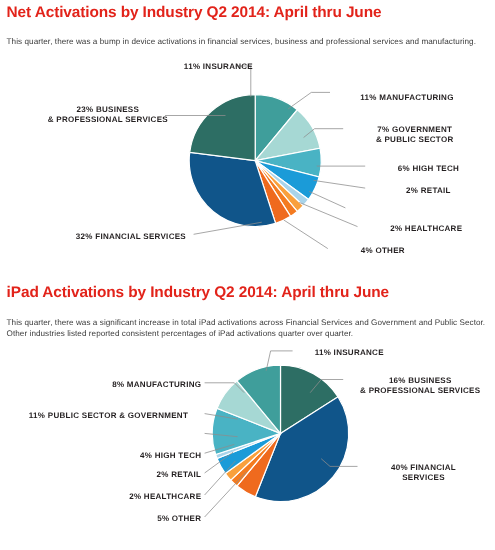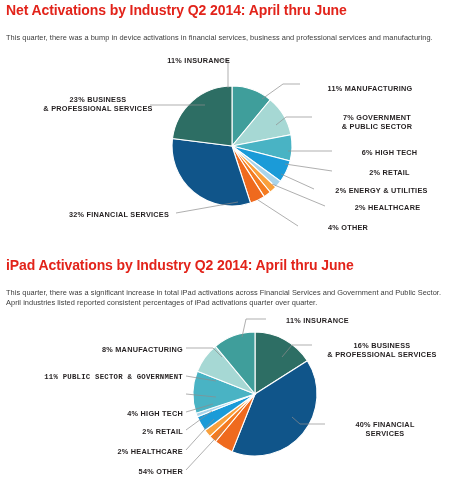--- a/index.html
+++ b/index.html
@@ -79,32 +79,31 @@
         <path d="M 150 61.0 L 205 61.0" fill="none" stroke="#8c8c8c" stroke-width="0.7"></path>
         <path d="M 176 169.0 L 238 158.0" fill="none" stroke="#8c8c8c" stroke-width="0.7"></path>
       </g>
     </svg>
 <div class="lbl r" style="left: 140px; top: 12px; width: 90px;">11% INSURANCE</div>
     <div class="lbl l" style="left: 305px; top: 40px; width: 130px;">11% MANUFACTURING</div>
     <div class="lbl l" style="left: 317px; top: 69px; width: 120px;">7% GOVERNMENT
 &amp; PUBLIC SECTOR</div>
     <div class="lbl l" style="left: 337px; top: 104px; width: 105px;">6% HIGH TECH</div>
     <div class="lbl l" style="left: 337px; top: 124px; width: 105px;">2% RETAIL</div>
-    <div class="lbl l" style="left: 319px; top: 142px; width: 125px;">2% ENERGY &amp; UTILITIES</div>
     <div class="lbl l" style="left: 330px; top: 159px; width: 115px;">2% HEALTHCARE</div>
     <div class="lbl l" style="left: 303px; top: 179px; width: 90px;">4% OTHER</div>
     <div class="lbl l" style="left: 24px; top: 51px; width: 148px;">23% BUSINESS
 &amp; PROFESSIONAL SERVICES</div>
     <div class="lbl l" style="left: 33px; top: 166px; width: 140px; padding-left: 16px;">32% FINANCIAL SERVICES</div>
   </div>
 
 <div class="section" id="sec2">
   <div class="sec-title">iPad Activations by Industry Q2 2014: April thru June</div>
   <div class="sec-desc">This quarter, there was a significant increase in total iPad activations across Financial Services and Government and Public Sector.
-April industries listed reported consistent percentages of iPad activations quarter over quarter.</div>
+Other industries listed reported consistent percentages of iPad activations quarter over quarter.</div>
 </div>
 <div class="chart-wrap" id="chart2-wrap">
   <svg id="chart2-svg" width="450" height="175" viewBox="0 0 450 175">
       <g>
         <path d="M 255 85 L 255.00 23.00 A 62 62 0 0 1 307.35 51.78 Z" fill="#2d6e64" stroke="#ffffff" stroke-width="1.1"></path>
         <path d="M 255 85 L 307.35 51.78 A 62 62 0 0 1 232.18 142.65 Z" fill="#10558a" stroke="#ffffff" stroke-width="1.1"></path>
         <path d="M 255 85 L 232.18 142.65 A 62 62 0 0 1 215.48 132.77 Z" fill="#ef6a1e" stroke="#ffffff" stroke-width="1.1"></path>
         <path d="M 255 85 L 215.48 132.77 A 62 62 0 0 1 209.80 127.44 Z" fill="#f47b20" stroke="#ffffff" stroke-width="1.1"></path>
         <path d="M 255 85 L 209.80 127.44 A 62 62 0 0 1 204.84 121.44 Z" fill="#f9a03c" stroke="#ffffff" stroke-width="1.1"></path>
         <path d="M 255 85 L 204.84 121.44 A 62 62 0 0 1 197.35 107.82 Z" fill="#1b9bd8" stroke="#ffffff" stroke-width="1.1"></path>
@@ -125,18 +124,18 @@
         <path d="M 186 141.0 L 214 110.0" fill="none" stroke="#8c8c8c" stroke-width="0.7"></path>
         <path d="M 186 161.0 L 224 120.0" fill="none" stroke="#8c8c8c" stroke-width="0.7"></path>
       </g>
     </svg>
 <div class="lbl l" style="left: 270px; top: 7px; width: 95px;">11% INSURANCE</div>
     <div class="lbl l" style="left: 317px; top: 32px; width: 130px;">16% BUSINESS
 &amp; PROFESSIONAL SERVICES</div>
     <div class="lbl l" style="left: 330px; top: 111px; width: 110px;">40% FINANCIAL
 SERVICES</div>
     <div class="lbl r" style="left: 73px; top: 36px; width: 110px;">8% MANUFACTURING</div>
-    <div class="lbl r" style="left: 13px; top: 64px; width: 170px; font-family: Liberation Mono, monospace;">11% PUBLIC SECTOR &amp; GOVERNMENT</div>
+    <div class="lbl r" style="left: 1px; top: 64px; width: 170px;">11% PUBLIC SECTOR &amp; GOVERNMENT</div>
     <div class="lbl r" style="left: 93px; top: 100px; width: 90px;">4% HIGH TECH</div>
     <div class="lbl r" style="left: 103px; top: 118px; width: 80px;">2% RETAIL</div>
     <div class="lbl r" style="left: 83px; top: 138px; width: 100px;">2% HEALTHCARE</div>
-    <div class="lbl r" style="left: 113px; top: 158px; width: 70px;">54% OTHER</div>
+    <div class="lbl r" style="left: 113px; top: 158px; width: 70px;">5% OTHER</div>
   </div>
 
 </body></html>

